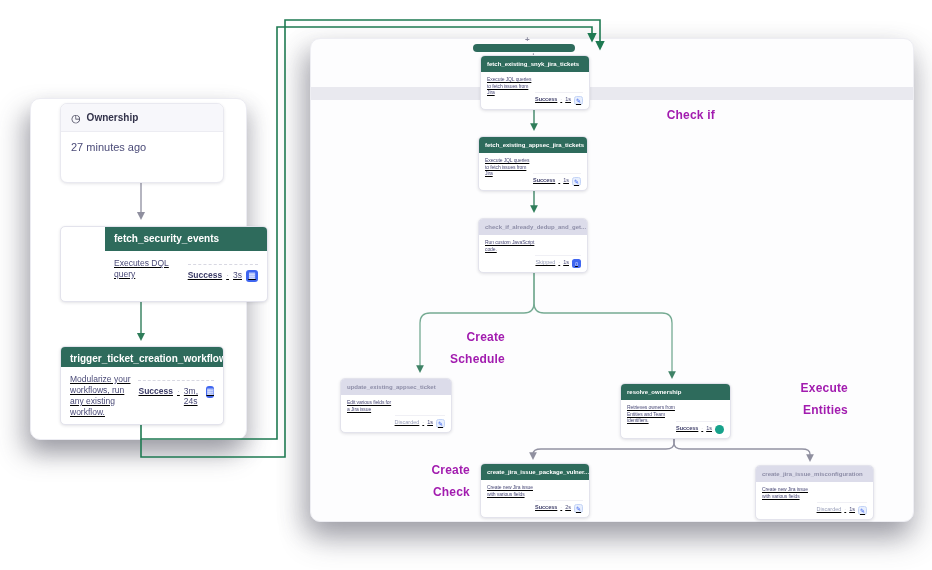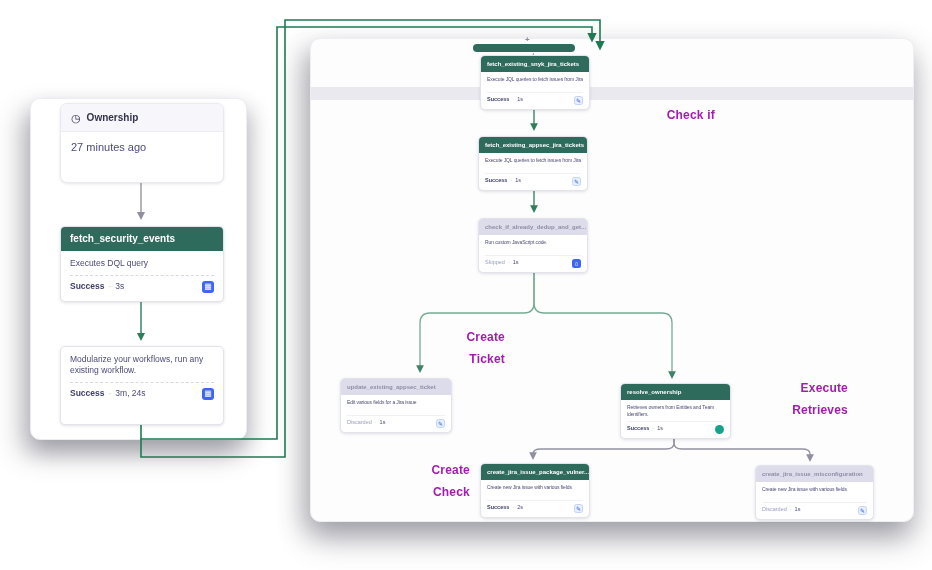--- a/index.html
+++ b/index.html
@@ -17,21 +17,21 @@
   .panel-right .band{position:absolute;left:0;right:0;top:48px;height:13px;background:#e9e9ef;}
 
   
   .wires{position:absolute;left:0;top:0;z-index:5;pointer-events:none;}
 
   
   .node{position:absolute;background:#fff;border:1px solid #e3e3ec;border-radius:5px;
         box-shadow:0 1px 3px rgba(50,50,70,.14);z-index:6;display:flex;flex-direction:column;overflow:hidden;}
   .hd{font-weight:bold;color:#fff;background:#2e6b5c;white-space:nowrap;overflow:hidden;}
   .hd.skip{background:#dcdcea;color:#8e8ea8;}
-  .bd{display:flex;flex-direction:column;flex:1;}
+  .bd{display:flex;flex:1;text-decoration:underline;}
   .desc{color:#4b4b78;}
   .ft{margin-top:auto;display:flex;align-items:flex-start;}
   .st{color:#3d3d68;font-weight:bold;}
   .st.mut{color:#9aa0ba;font-weight:normal;}
   .sep{color:#b9b9c9;}
   .dur{color:#4b4b78;}
   .appic{margin-left:auto;display:flex;align-items:center;justify-content:center;}
 
   
   .big{width:162px;}
@@ -115,34 +115,35 @@
   </svg>
 
   <div class="sched">
     <div class="shd">
       <span class="clock">◷</span>
       <span>Ownership</span>
     </div>
     <div class="sbody">27 minutes ago</div>
   </div>
 
-  <div class="node big" style="left:60px;top:226px;height:74px;">
+  <div class="node big" style="left:60px;top:226px;height:74px;padding-left:44px;">
     <div class="hd">fetch_security_events</div>
     <div class="bd">
       <div class="desc">Executes DQL query</div>
       <div class="ft">
         <span class="st">Success</span>
         <span class="sep">·</span>
         <span class="dur">3s</span>
         <span class="appic">▦</span>
       </div>
     </div>
   </div>
 
   <div class="node big" style="left:60px;top:346px;height:77px;">
+    <div class="hd">trigger_ticket_creation_workflow</div>
     <div class="bd">
       <div class="desc">Modularize your workflows, run any existing workflow.</div>
       <div class="ft">
         <span class="st">Success</span>
         <span class="sep">·</span>
         <span class="dur">3m, 24s</span>
         <span class="appic">▦</span>
       </div>
     </div>
   </div>
@@ -240,24 +241,24 @@
         <span class="appic">✎</span>
       </div>
     </div>
   </div>
 
   <div class="annot" style="left:593px;top:104px;width:122px;">
     <span>Check if</span>
   </div>
   <div class="annot" style="left:393px;top:326px;width:112px;">
     <span>Create</span>
-    <span>Ticket</span>
+    <span>Schedule</span>
   </div>
   <div class="annot" style="left:732px;top:377px;width:116px;">
     <span>Execute</span>
-    <span>Retrieves</span>
+    <span>Entities</span>
   </div>
   <div class="annot" style="left:374px;top:459px;width:96px;">
     <span>Create</span>
     <span>Check</span>
   </div>
 
 </div>
 
 </body></html>

